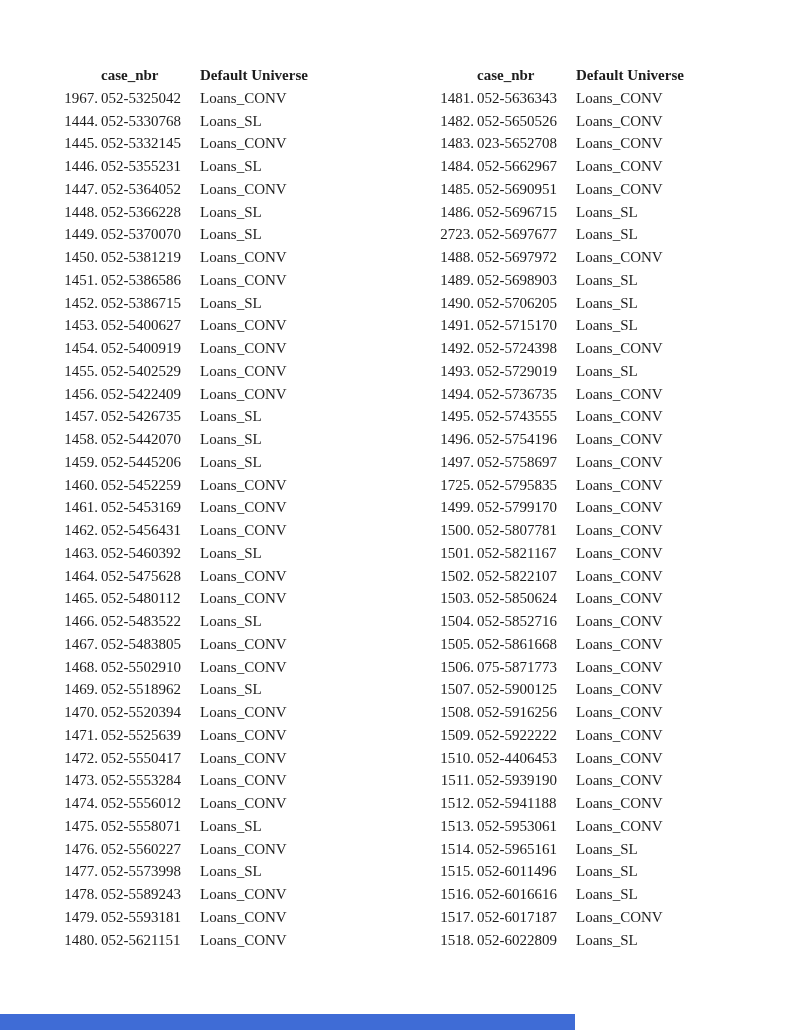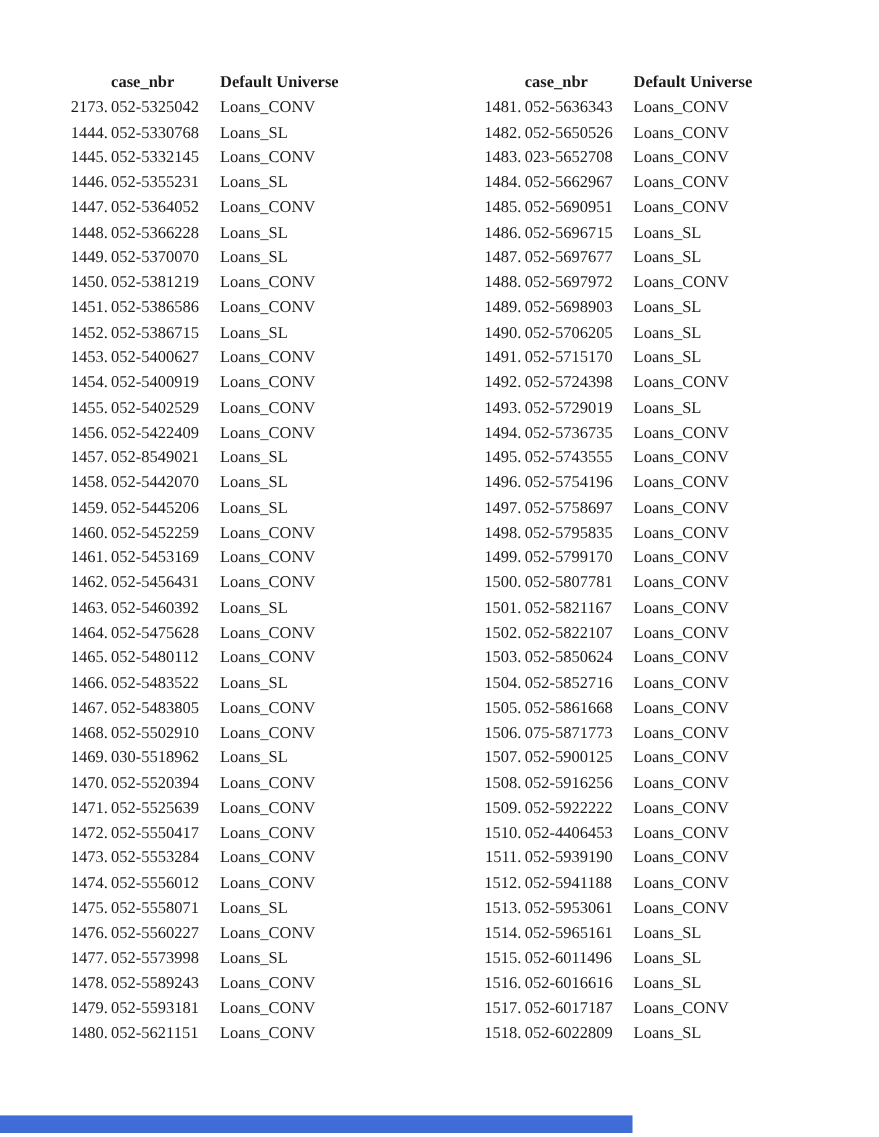--- a/index.html
+++ b/index.html
@@ -59,21 +59,21 @@
 
   <div class="colgroup left">
     <div class="row header-row">
       <span class="idx"></span>
       <span class="case">case_nbr</span>
       <span class="uni">Default Universe</span>
     </div>
     <div>
 
         <div class="row">
-          <span class="idx">2173.</span>
+          <span class="idx">1967.</span>
           <span class="case">052-5325042</span>
           <span class="uni">Loans_CONV</span>
         </div>
 
         <div class="row">
           <span class="idx">1444.</span>
           <span class="case">052-5330768</span>
           <span class="uni">Loans_SL</span>
         </div>
 
@@ -144,21 +144,21 @@
         </div>
 
         <div class="row">
           <span class="idx">1456.</span>
           <span class="case">052-5422409</span>
           <span class="uni">Loans_CONV</span>
         </div>
 
         <div class="row">
           <span class="idx">1457.</span>
-          <span class="case">052-8549021</span>
+          <span class="case">052-5426735</span>
           <span class="uni">Loans_SL</span>
         </div>
 
         <div class="row">
           <span class="idx">1458.</span>
           <span class="case">052-5442070</span>
           <span class="uni">Loans_SL</span>
         </div>
 
         <div class="row">
@@ -216,21 +216,21 @@
         </div>
 
         <div class="row">
           <span class="idx">1468.</span>
           <span class="case">052-5502910</span>
           <span class="uni">Loans_CONV</span>
         </div>
 
         <div class="row">
           <span class="idx">1469.</span>
-          <span class="case">030-5518962</span>
+          <span class="case">052-5518962</span>
           <span class="uni">Loans_SL</span>
         </div>
 
         <div class="row">
           <span class="idx">1470.</span>
           <span class="case">052-5520394</span>
           <span class="uni">Loans_CONV</span>
         </div>
 
         <div class="row">
@@ -333,21 +333,21 @@
           <span class="uni">Loans_CONV</span>
         </div>
 
         <div class="row">
           <span class="idx">1486.</span>
           <span class="case">052-5696715</span>
           <span class="uni">Loans_SL</span>
         </div>
 
         <div class="row">
-          <span class="idx">1487.</span>
+          <span class="idx">2723.</span>
           <span class="case">052-5697677</span>
           <span class="uni">Loans_SL</span>
         </div>
 
         <div class="row">
           <span class="idx">1488.</span>
           <span class="case">052-5697972</span>
           <span class="uni">Loans_CONV</span>
         </div>
 
@@ -399,21 +399,21 @@
           <span class="uni">Loans_CONV</span>
         </div>
 
         <div class="row">
           <span class="idx">1497.</span>
           <span class="case">052-5758697</span>
           <span class="uni">Loans_CONV</span>
         </div>
 
         <div class="row">
-          <span class="idx">1498.</span>
+          <span class="idx">1725.</span>
           <span class="case">052-5795835</span>
           <span class="uni">Loans_CONV</span>
         </div>
 
         <div class="row">
           <span class="idx">1499.</span>
           <span class="case">052-5799170</span>
           <span class="uni">Loans_CONV</span>
         </div>
 

